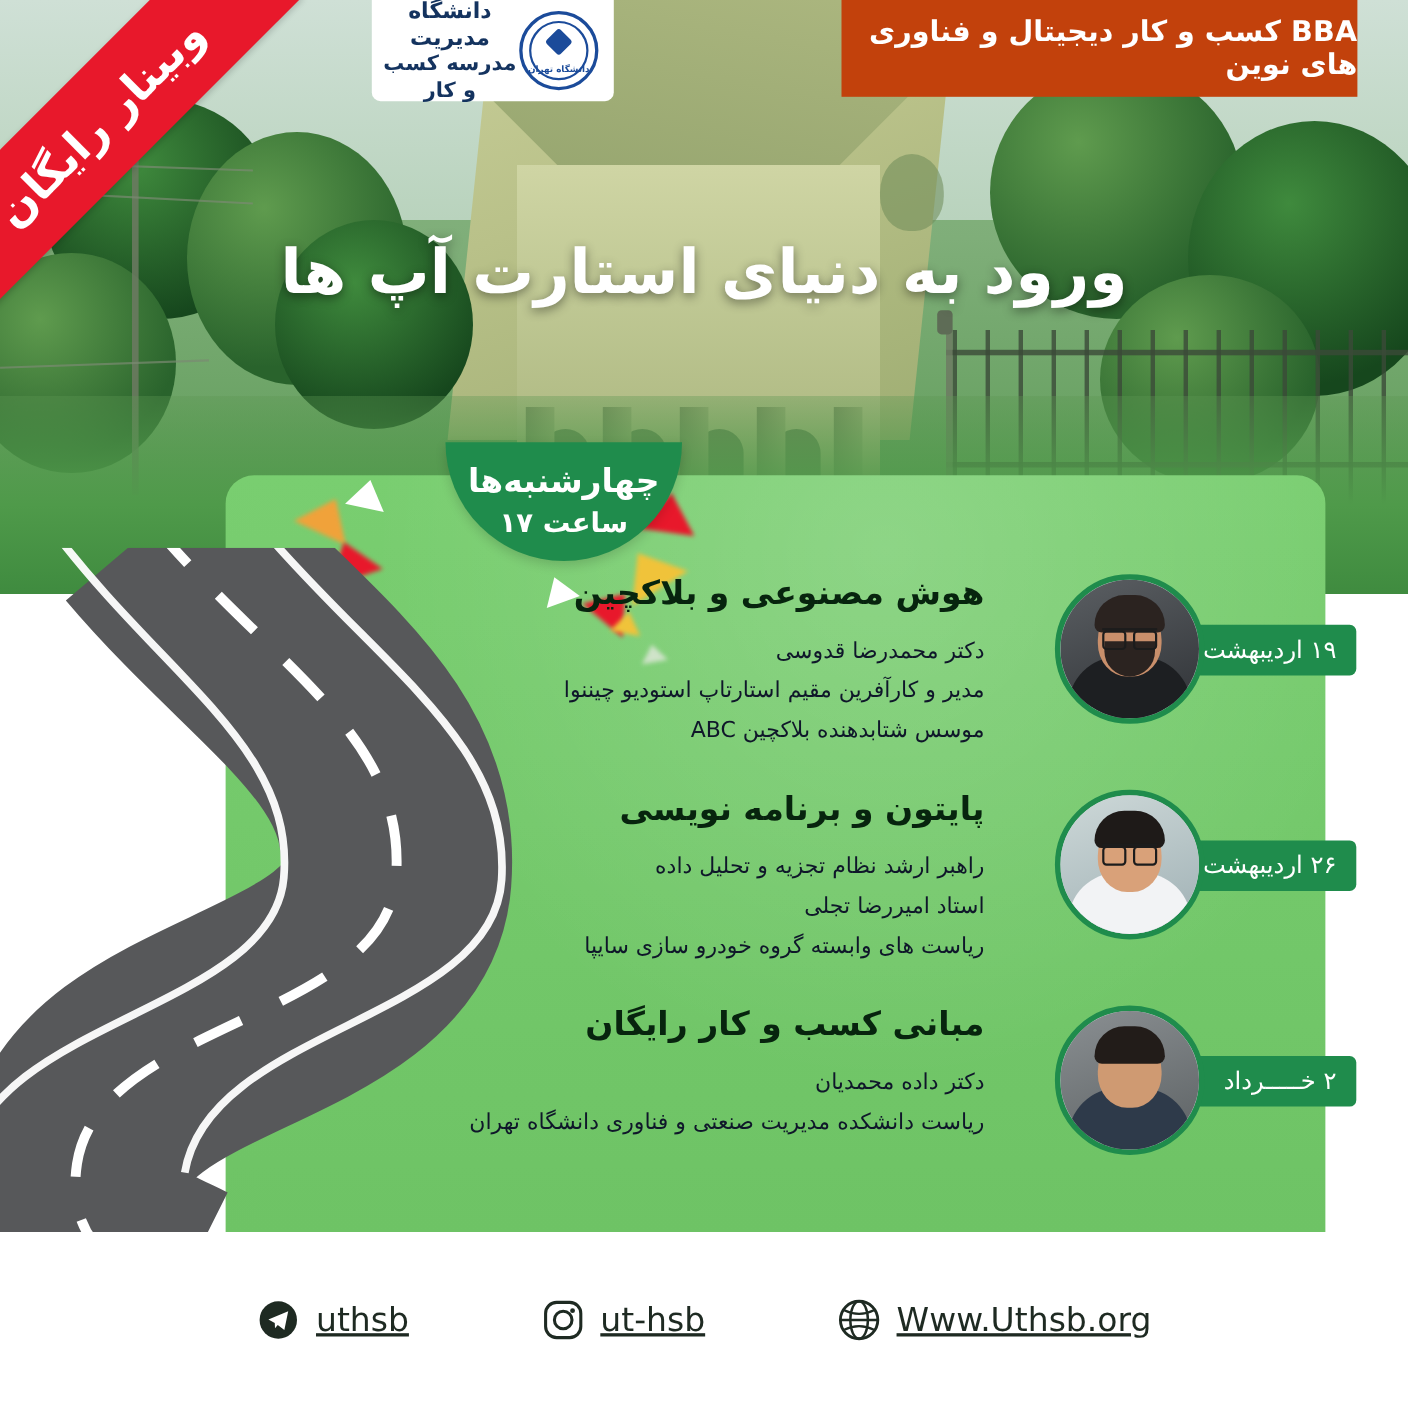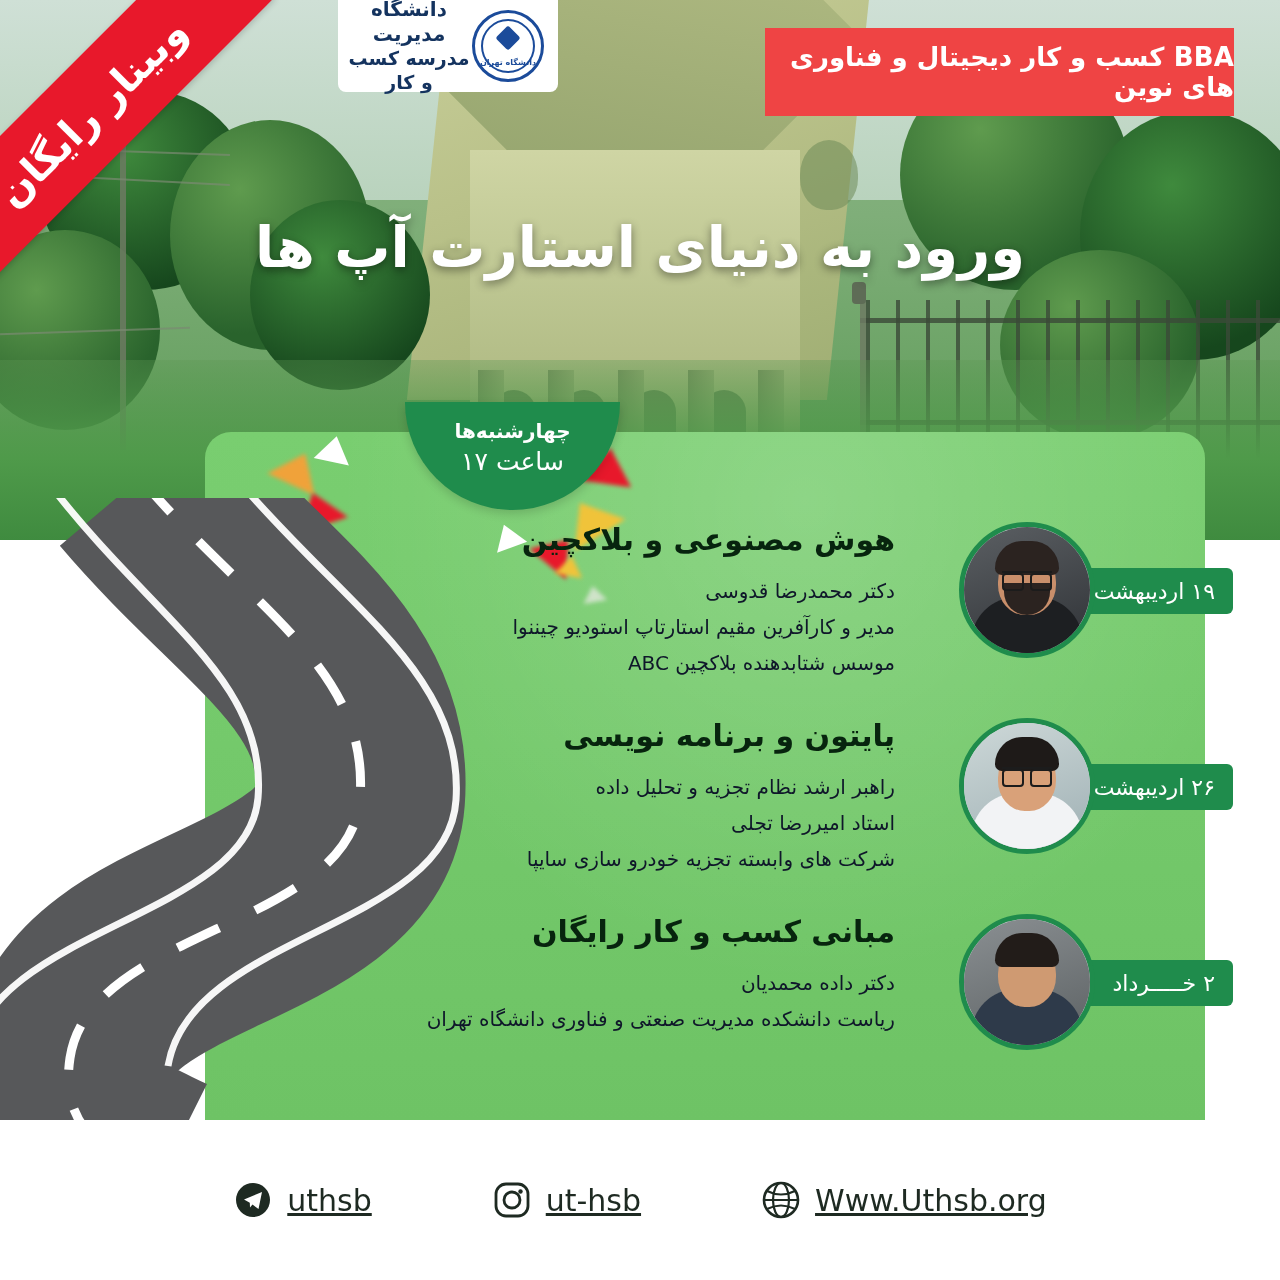--- a/index.html
+++ b/index.html
@@ -113,22 +113,22 @@
   .grass {
     position: absolute; left: 0; bottom: 0; width: 1280px; height: 180px;
     background: linear-gradient(to bottom, rgba(92,150,82,.35), #4f9a4a 55%, #3f8b3f 100%);
   }
 
   
   .header-strip {
     position: absolute;
     left: 765px; top: 0;
     width: 469px; height: 88px;
-    background: #ef4444;
-    display: flex; align-items: center; justify-content: center; margin-top: 28px;
+    background: #c2410c;
+    display: flex; align-items: center; justify-content: center;
   }
   .header-strip span {
     color: #ffffff;
     font-size: 26px;
     font-weight: bold;
     letter-spacing: .2px;
   }
 
   
   .logo-box {
@@ -225,22 +225,22 @@
     width: 215px; height: 108px;
     background: #1f8c4c;
     border-radius: 0 0 110px 110px;
     box-shadow: 0 4px 10px rgba(0,0,0,.15);
     color: #ffffff;
     text-align: center;
     padding-top: 16px;
     box-sizing: border-box;
     line-height: 1.35;
   }
-  .time-badge .d1 { font-size: 20px; font-weight: bold; }
-  .time-badge .d2 { font-size: 25px; font-weight: normal; }
+  .time-badge .d1 { font-size: 30px; font-weight: bold; }
+  .time-badge .d2 { font-size: 25px; font-weight: bold; }
 
   
   .tri {
     position: absolute;
     width: 0; height: 0;
   }
   .blur { filter: blur(2px); }
 
   
   .sessions {
@@ -495,21 +495,21 @@
           <div class="body" style="background:#f2f3f5;"></div>
           <div class="head" style="background:#d9a179;"></div>
           <div class="hair" style="background:#1e1a18;"></div>
           <div class="glasses"></div>
         </div>
       </div>
       <div class="s-text">
         <div class="s-title">پایتون و برنامه نویسی</div>
         <div class="s-line">راهبر ارشد نظام تجزیه و تحلیل داده</div>
         <div class="s-line">استاد امیررضا تجلی</div>
-        <div class="s-line">شرکت های وابسته تجزیه خودرو سازی سایپا</div>
+        <div class="s-line">ریاست های وابسته گروه خودرو سازی سایپا</div>
       </div>
     </div>
 
     <div class="session">
       <div class="s-date">
         <span>۲ خـــــرداد</span>
       </div>
       <div class="s-avatar">
         <div class="face">
           <div class="bg" style="background:linear-gradient(160deg,#8a8f92,#5c6163);"></div>

